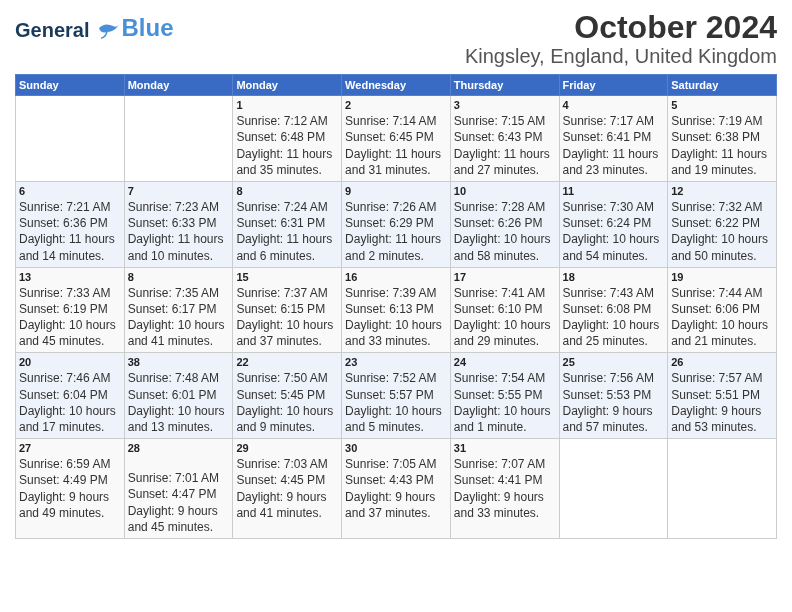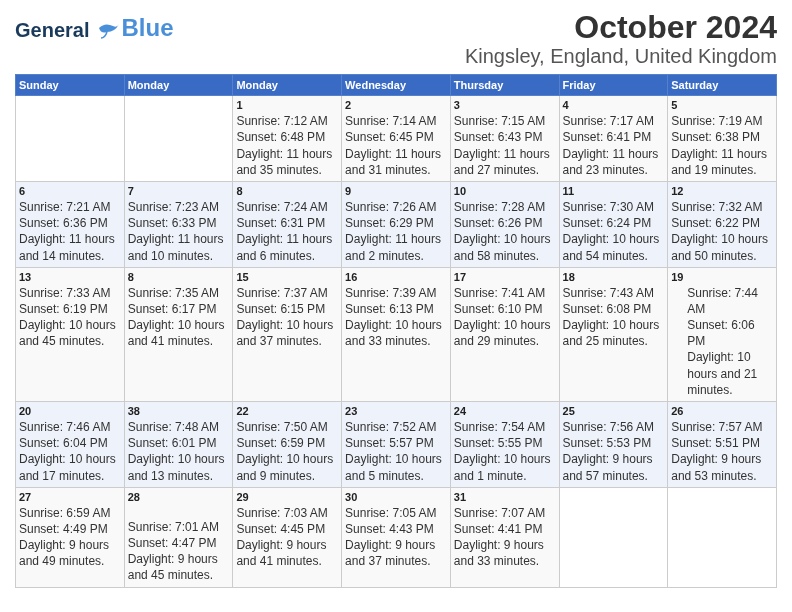--- a/index.html
+++ b/index.html
@@ -228,42 +228,42 @@
 Daylight: 10 hours and 29 minutes.</div>
           </td>
           <td>
             <span class="day-number">18</span>
             <div class="day-info" style="white-space: pre-line;">Sunrise: 7:43 AM
 Sunset: 6:08 PM
 Daylight: 10 hours and 25 minutes.</div>
           </td>
           <td>
             <span class="day-number">19</span>
-            <div class="day-info" style="white-space: pre-line; margin-left: 16px;">Sunrise: 7:44 AM
+            <div class="day-info" style="white-space: pre-line;">Sunrise: 7:44 AM
 Sunset: 6:06 PM
 Daylight: 10 hours and 21 minutes.</div>
           </td>
         </tr>
         <tr>
           <td>
             <span class="day-number">20</span>
             <div class="day-info" style="white-space: pre-line;">Sunrise: 7:46 AM
 Sunset: 6:04 PM
 Daylight: 10 hours and 17 minutes.</div>
           </td>
           <td>
             <span class="day-number">38</span>
             <div class="day-info" style="white-space: pre-line;">Sunrise: 7:48 AM
 Sunset: 6:01 PM
 Daylight: 10 hours and 13 minutes.</div>
           </td>
           <td>
             <span class="day-number">22</span>
             <div class="day-info" style="white-space: pre-line;">Sunrise: 7:50 AM
-Sunset: 6:59 PM
+Sunset: 5:45 PM
 Daylight: 10 hours and 9 minutes.</div>
           </td>
           <td>
             <span class="day-number">23</span>
             <div class="day-info" style="white-space: pre-line;">Sunrise: 7:52 AM
 Sunset: 5:57 PM
 Daylight: 10 hours and 5 minutes.</div>
           </td>
           <td>
             <span class="day-number">24</span>

